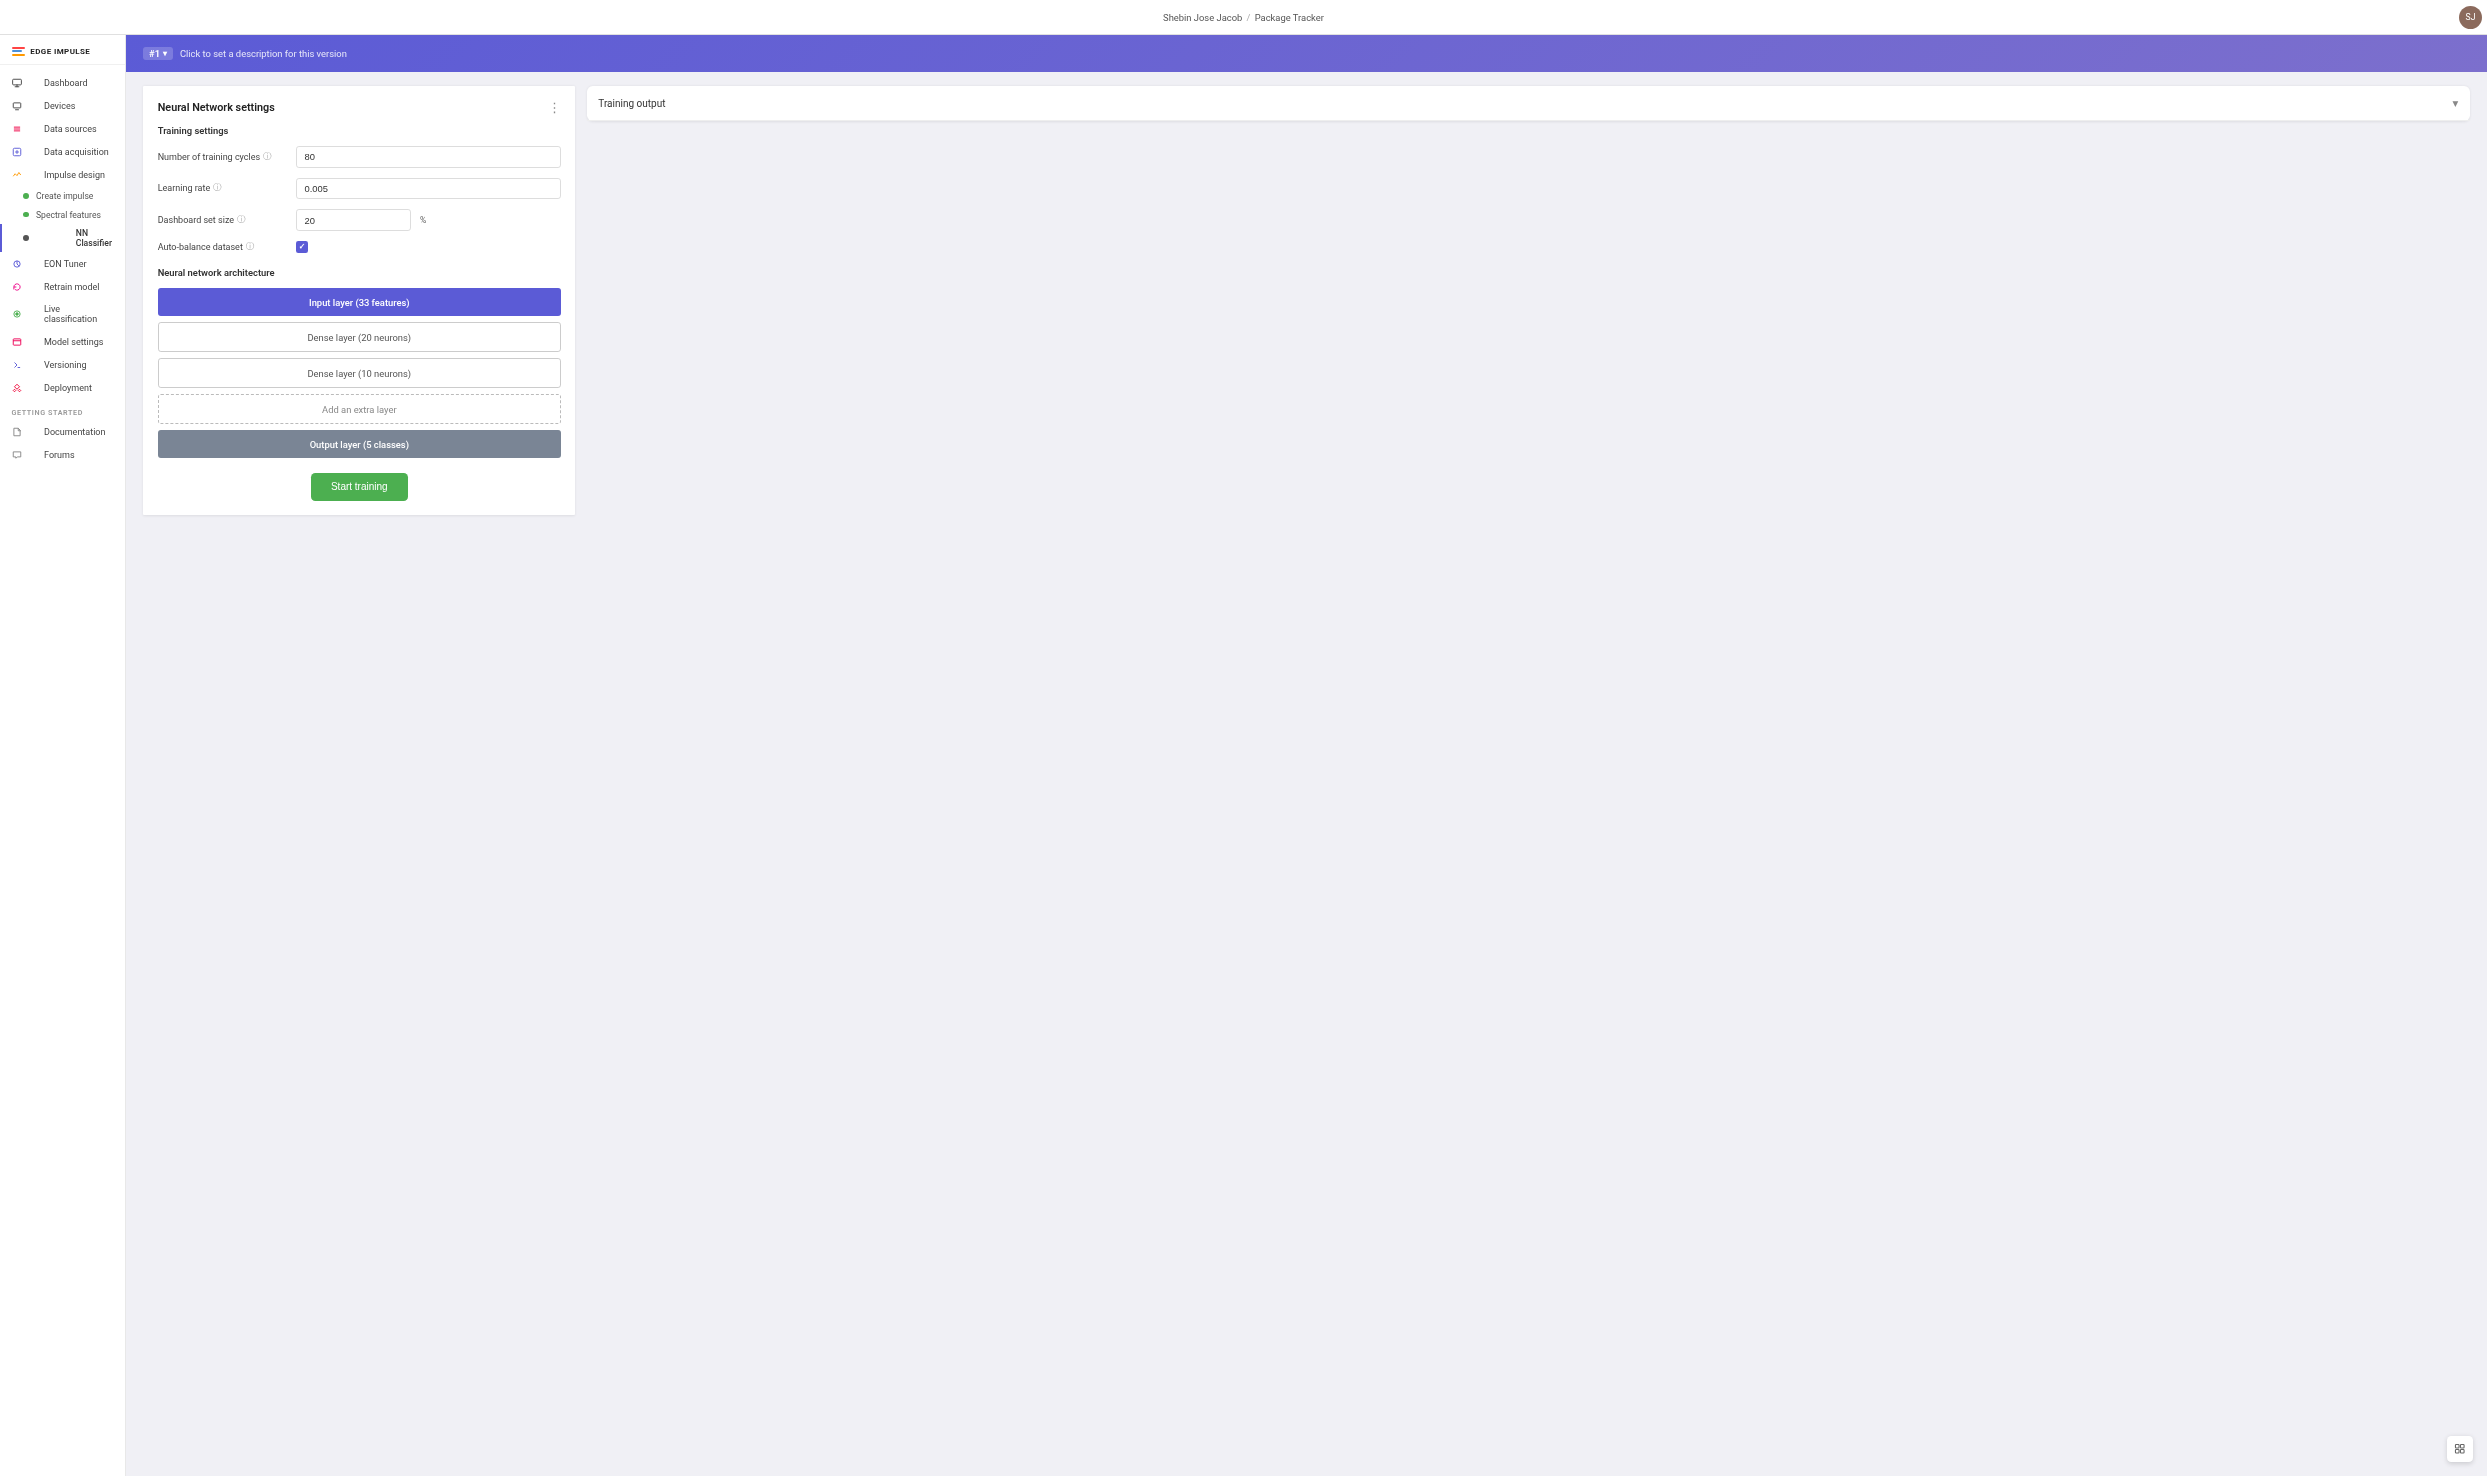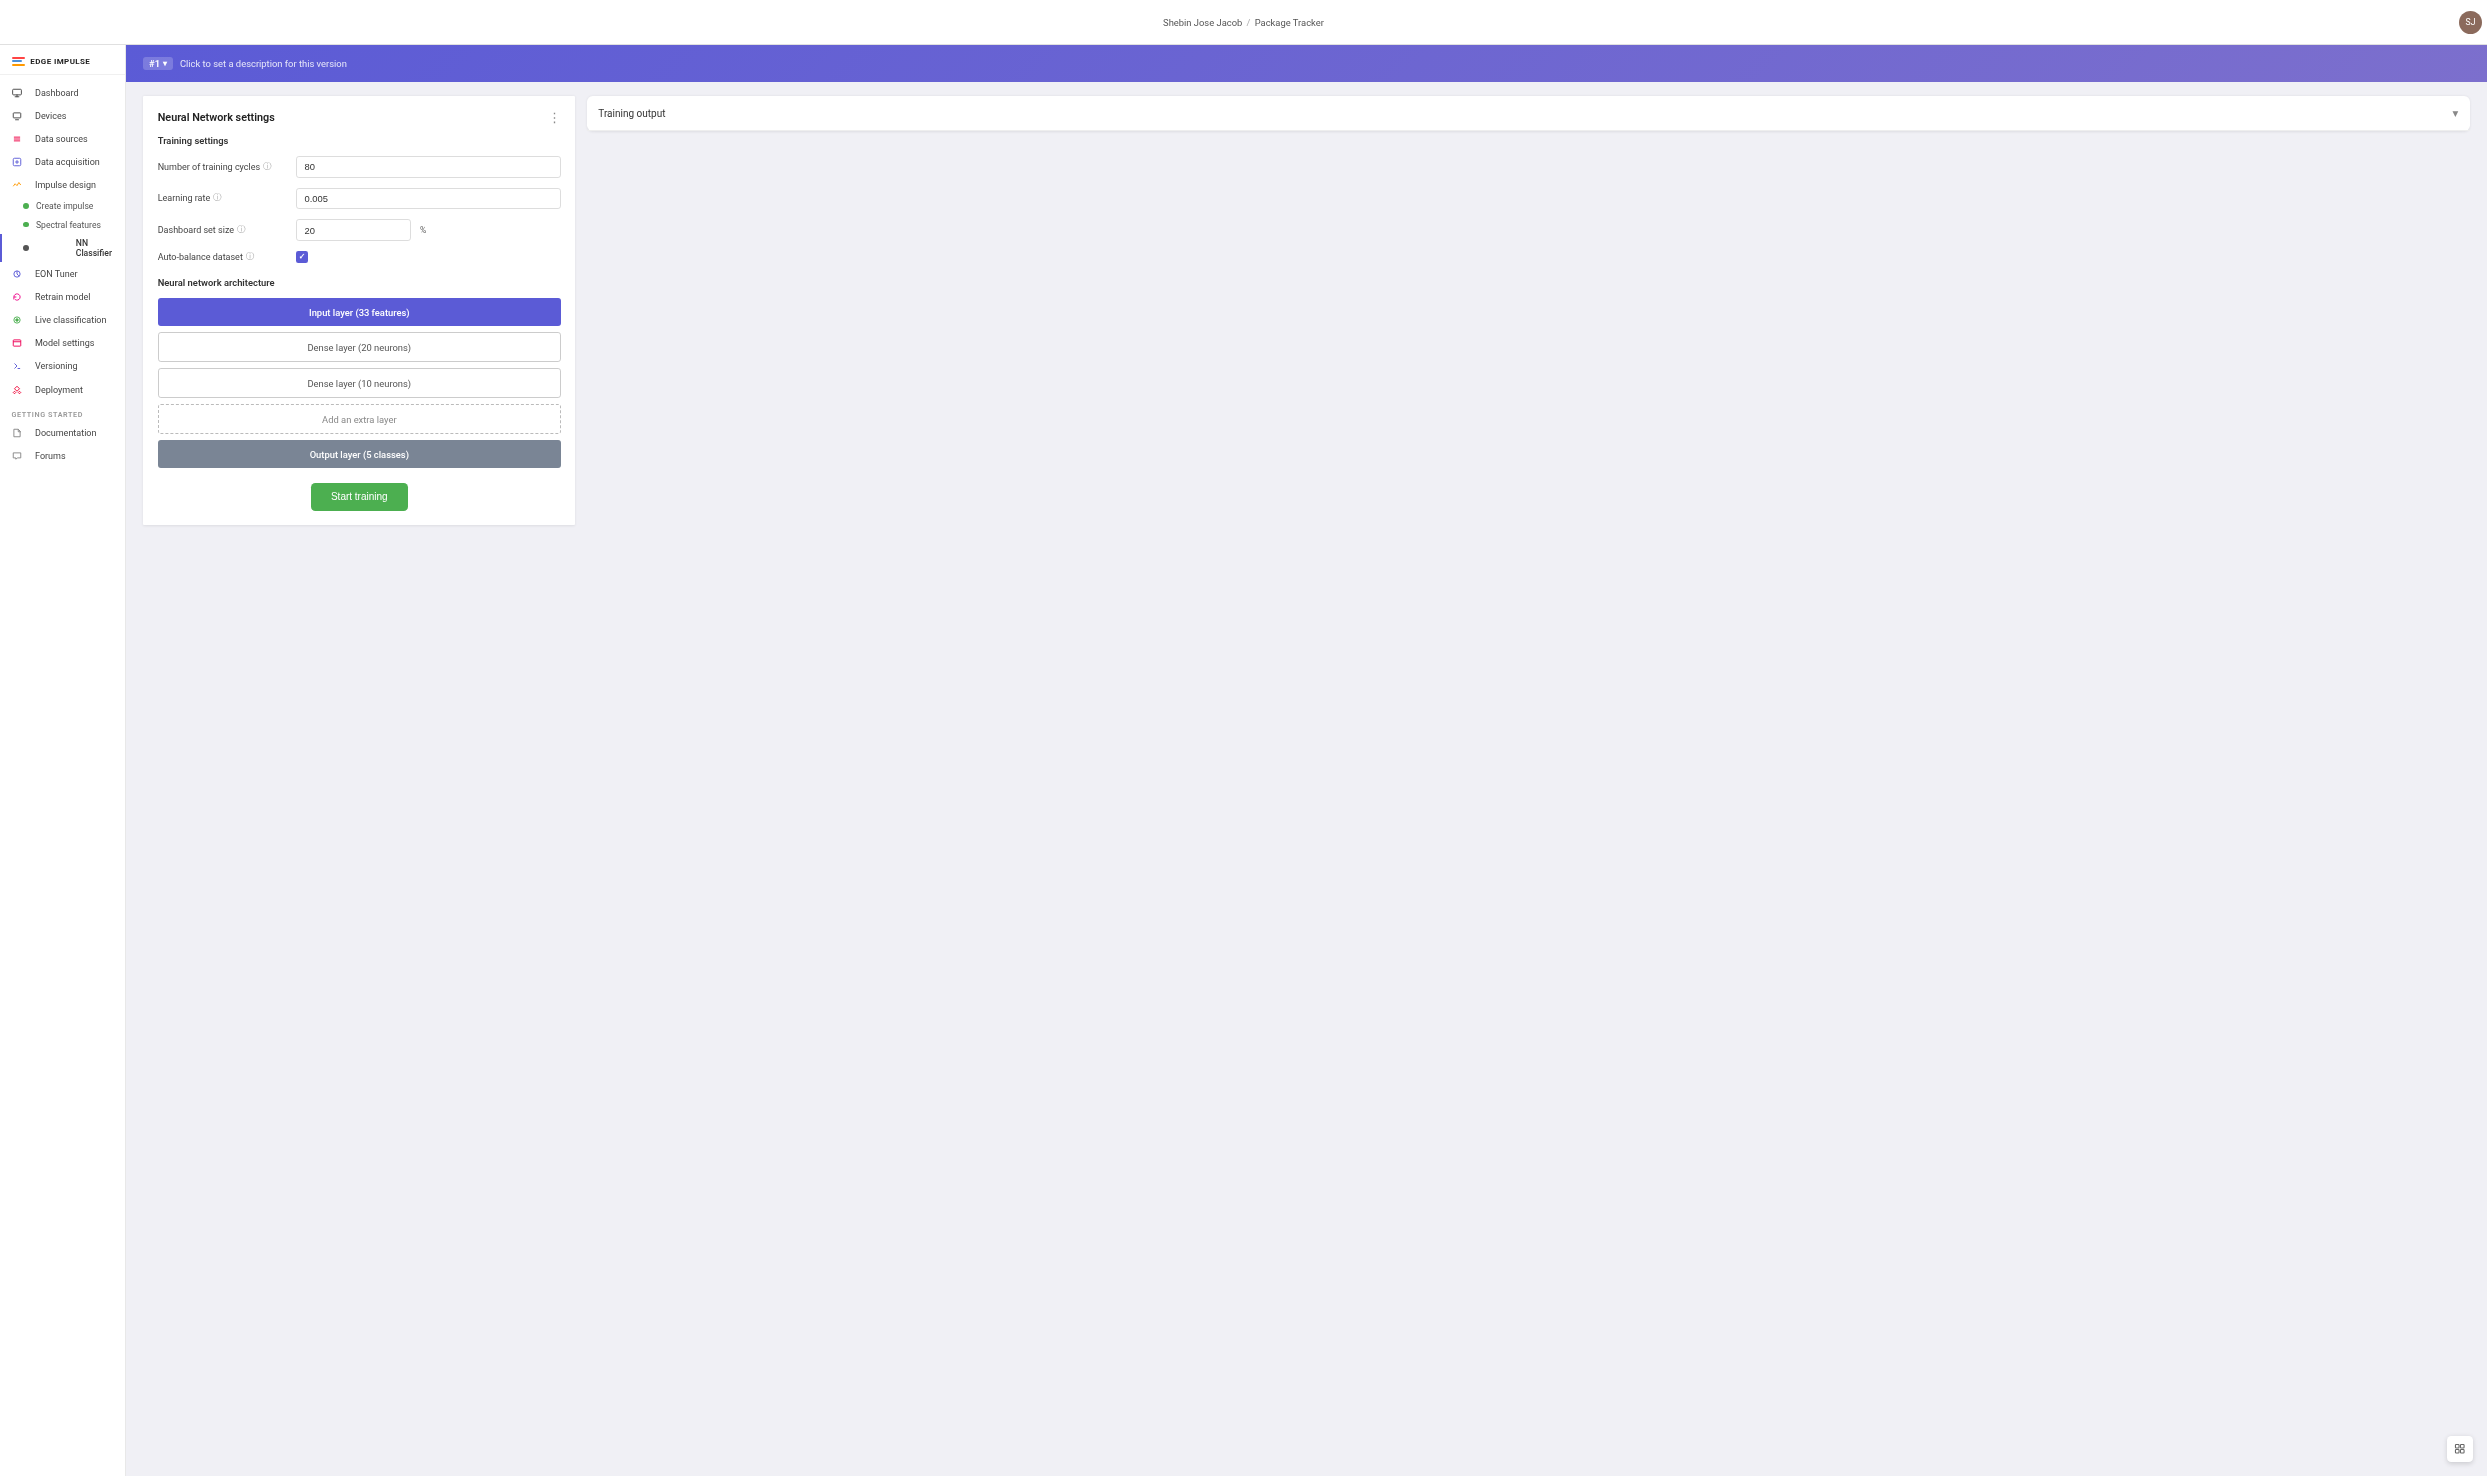--- a/index.html
+++ b/index.html
@@ -1,20 +1,20 @@
 <!DOCTYPE html>
 <html style="font-size:11.5px"><head>
   <meta charset="utf-8">
   <style>
     * { box-sizing: border-box; margin: 0; padding: 0; }
     body { font-family: -apple-system, BlinkMacSystemFont, 'Segoe UI', Roboto, sans-serif; background: #f5f5f7; display: flex; flex-direction: column; height: 100vh; overflow: hidden; }
 
     
     .topbar {
-      height: 45px;
+      height: 35px;
       background: #fff;
       border-bottom: 0.7px solid #e0e0e0;
       display: flex;
       align-items: center;
       justify-content: center;
       position: relative;
       z-index: 10;
       flex-shrink: 0;
     }
     .topbar-center {
@@ -79,21 +79,21 @@
       font-size: 8px;
       font-weight: 700;
       color: #222;
       letter-spacing: 0.4px;
     }
 
     .sidebar-nav { padding: 5.8px 0; flex: 1; }
     .sidebar-item {
       display: flex;
       align-items: center;
-      gap: 12px;
+      gap: 21px;
       padding: 5.8px 11.5px;
       font-size: 9px;
       color: #444;
       cursor: pointer;
       position: relative;
     }
     .sidebar-item .item-icon {
       width: 11.5px;
       height: 11.5px;
       display: flex;

